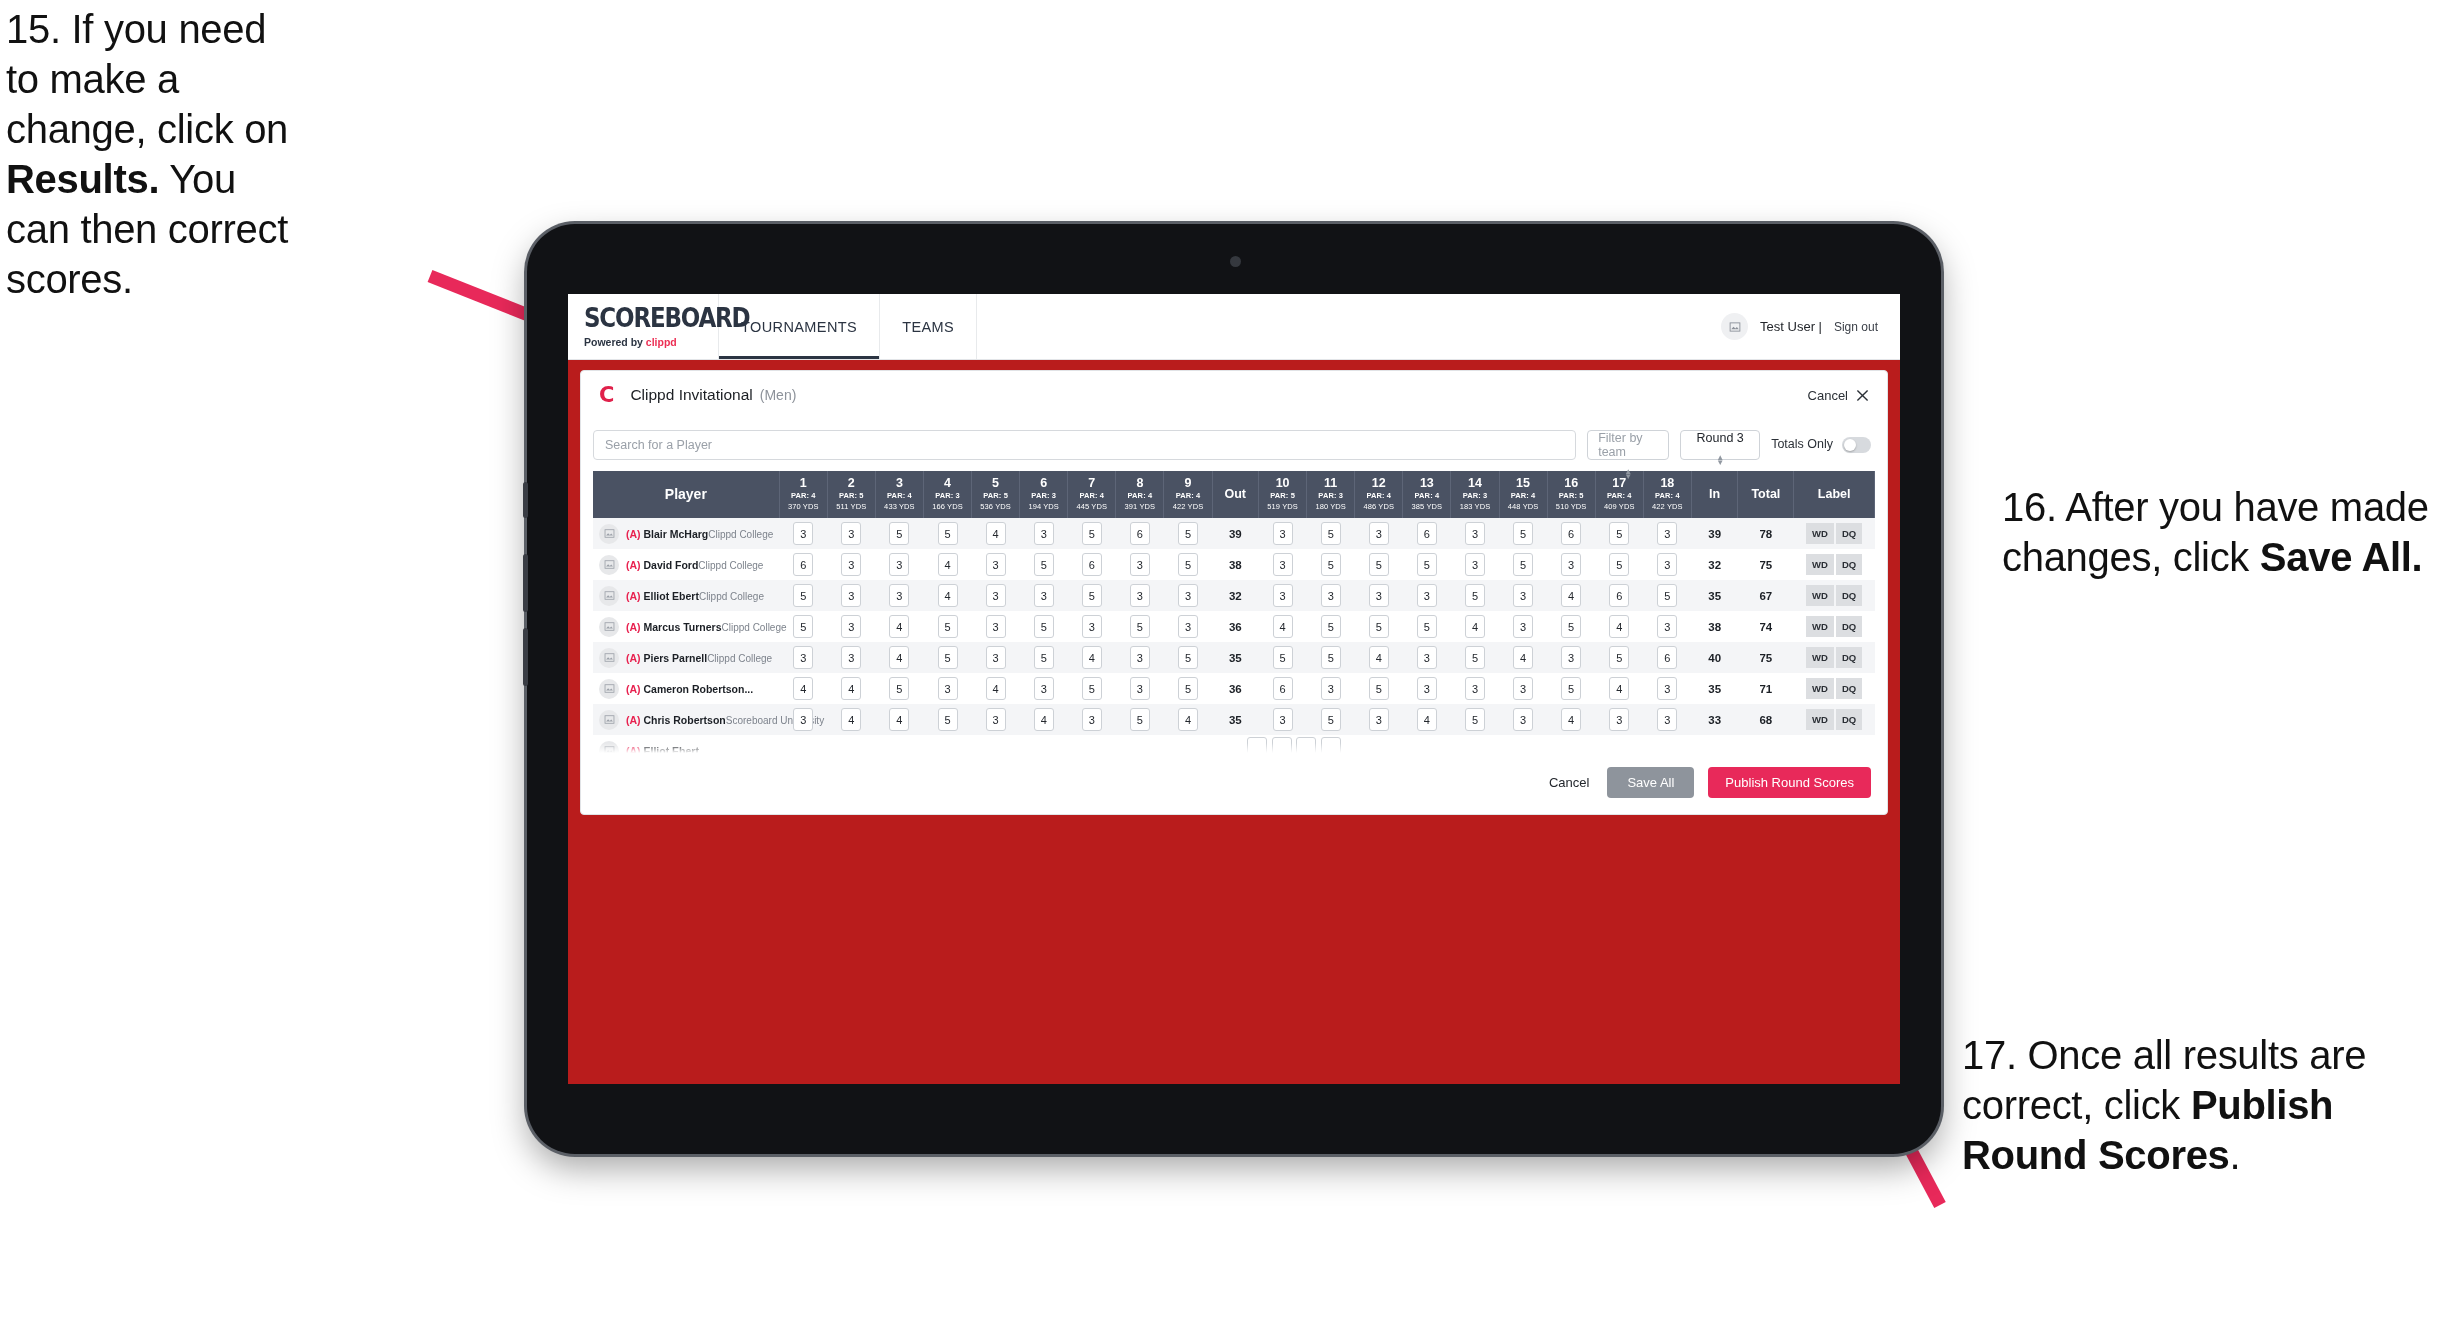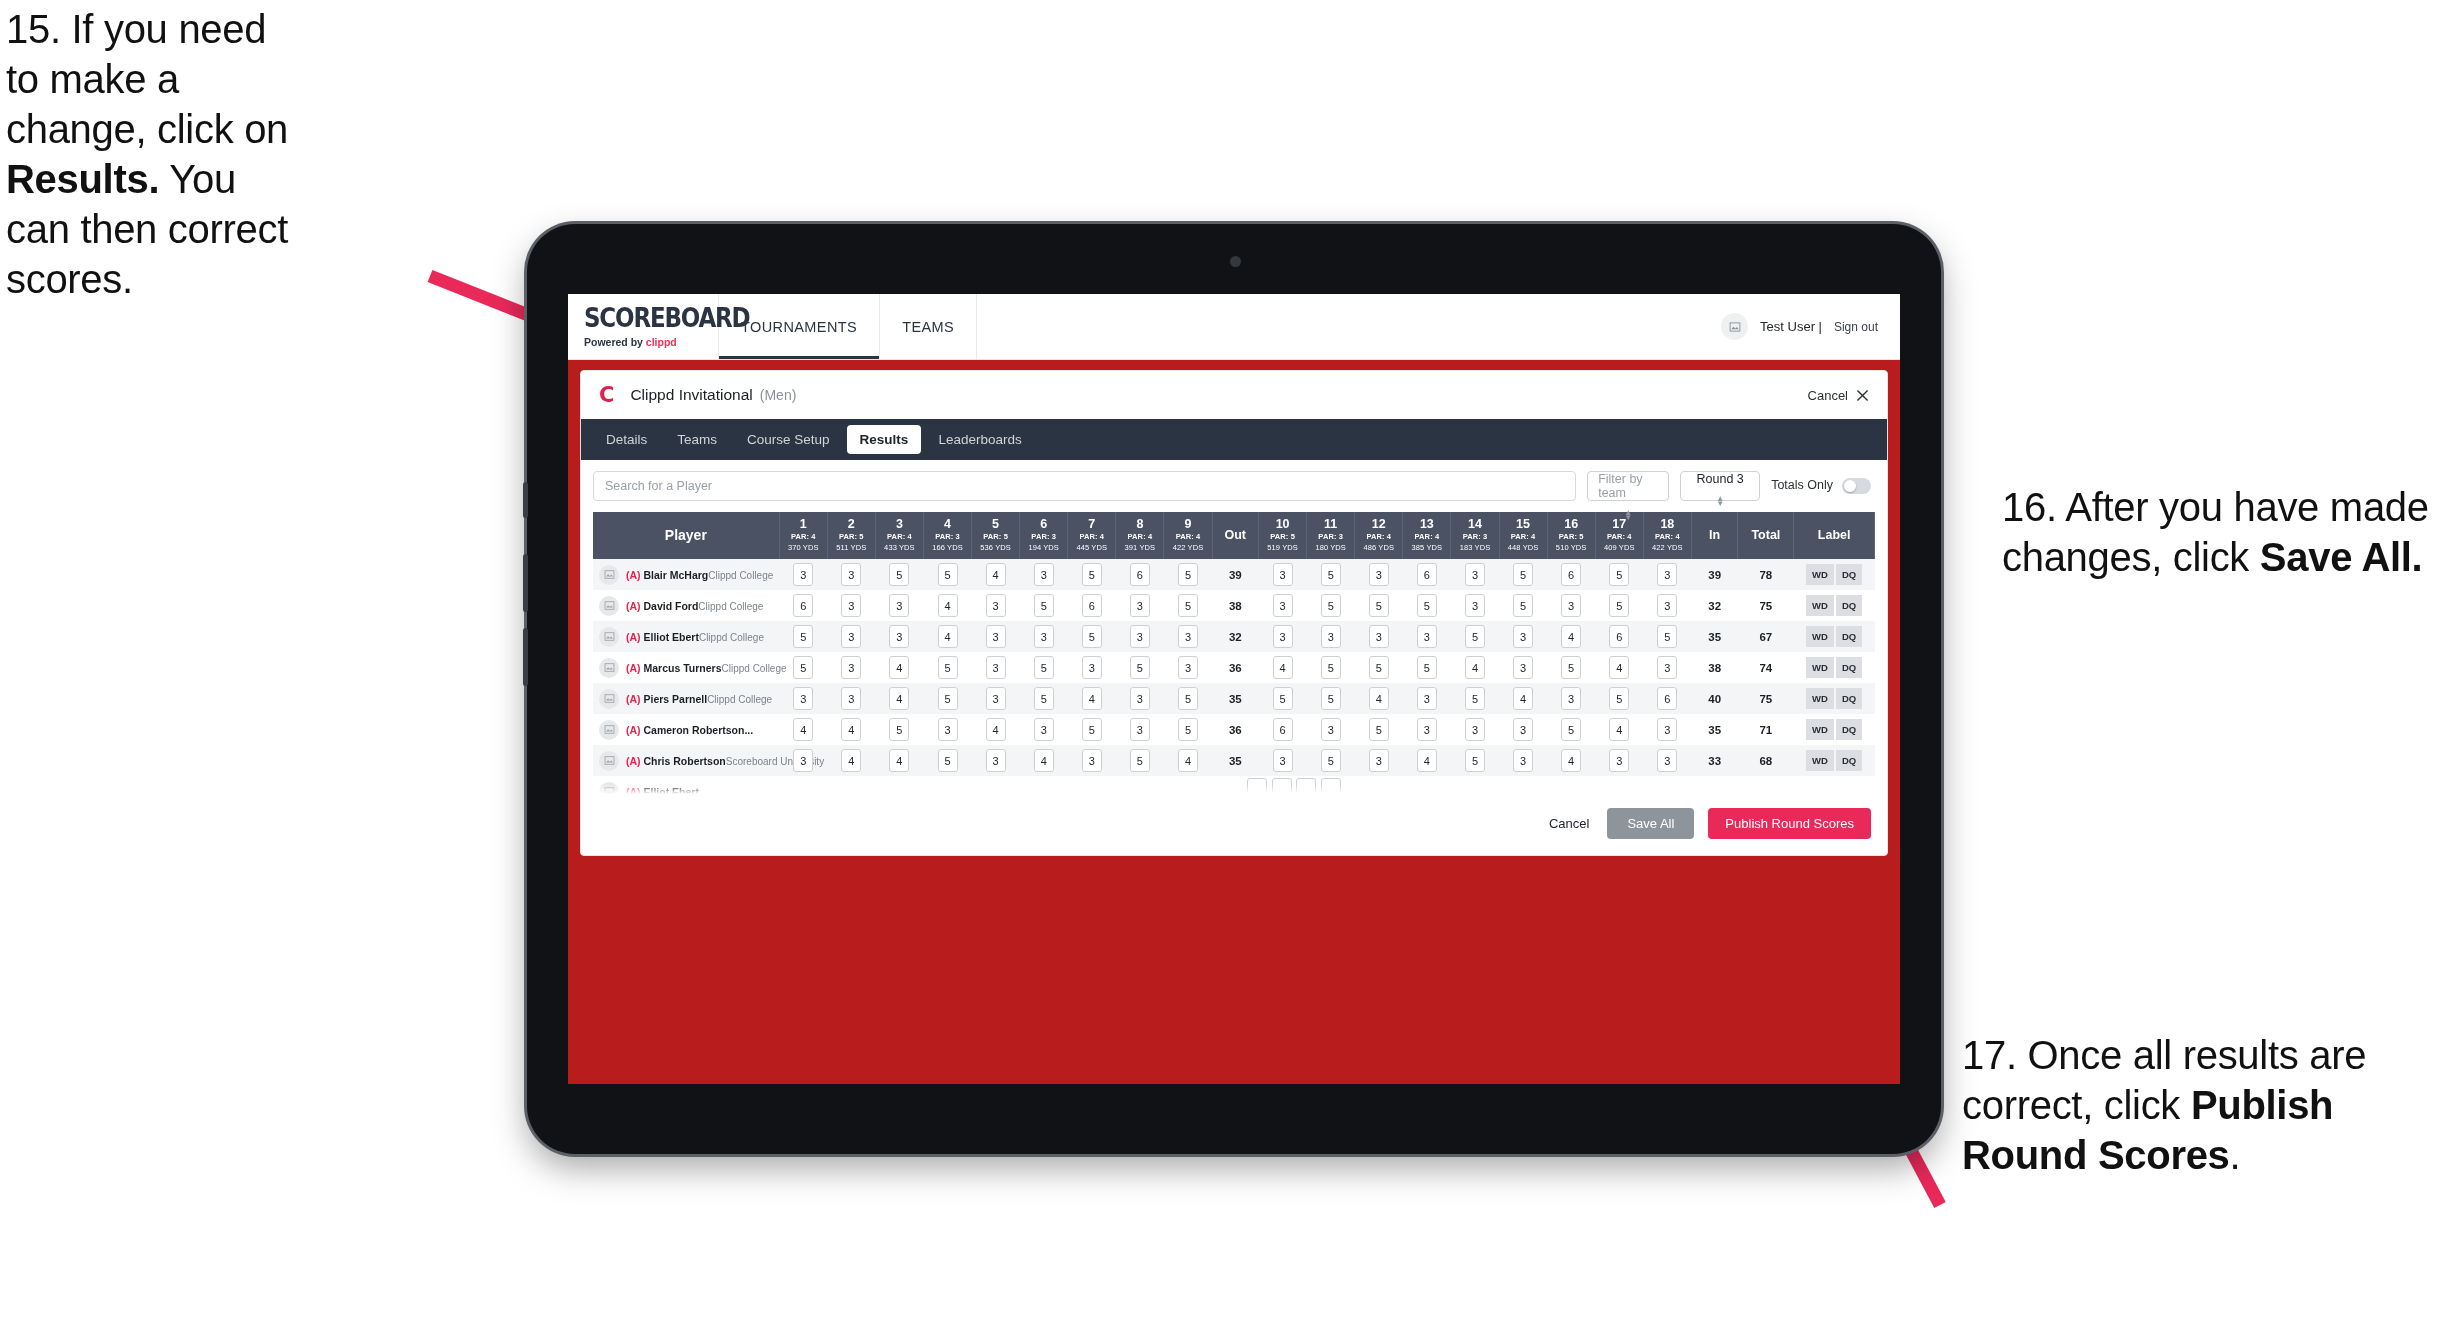--- a/index.html
+++ b/index.html
@@ -232,27 +232,20 @@
         <span class="spacer"></span>
         <span class="cancel">
           <span>Cancel</span>
           <svg width="13" height="13" viewBox="0 0 14 14">
             <line x1="1.5" y1="1.5" x2="12.5" y2="12.5" stroke="#2b3036" stroke-width="1.5"></line>
             <line x1="12.5" y1="1.5" x2="1.5" y2="12.5" stroke="#2b3036" stroke-width="1.5"></line>
           </svg>
         </span>
       </div>
 
-      <div id="tabbar">
-        <div class="tab">Details</div>
-        <div class="tab">Teams</div>
-        <div class="tab">Course Setup</div>
-        <div class="tab active">Results</div>
-        <div class="tab">Leaderboards</div>
-      </div>
 
       <div id="filterbar">
         <input id="search-input" value="" placeholder="Search for a Player" style="">
         <div class="pill" id="filter-team">
           <span>Filter by team</span>
           <span class="stepper">
               <span>▲</span>
               <span>▼</span>
             </span>
         </div>

